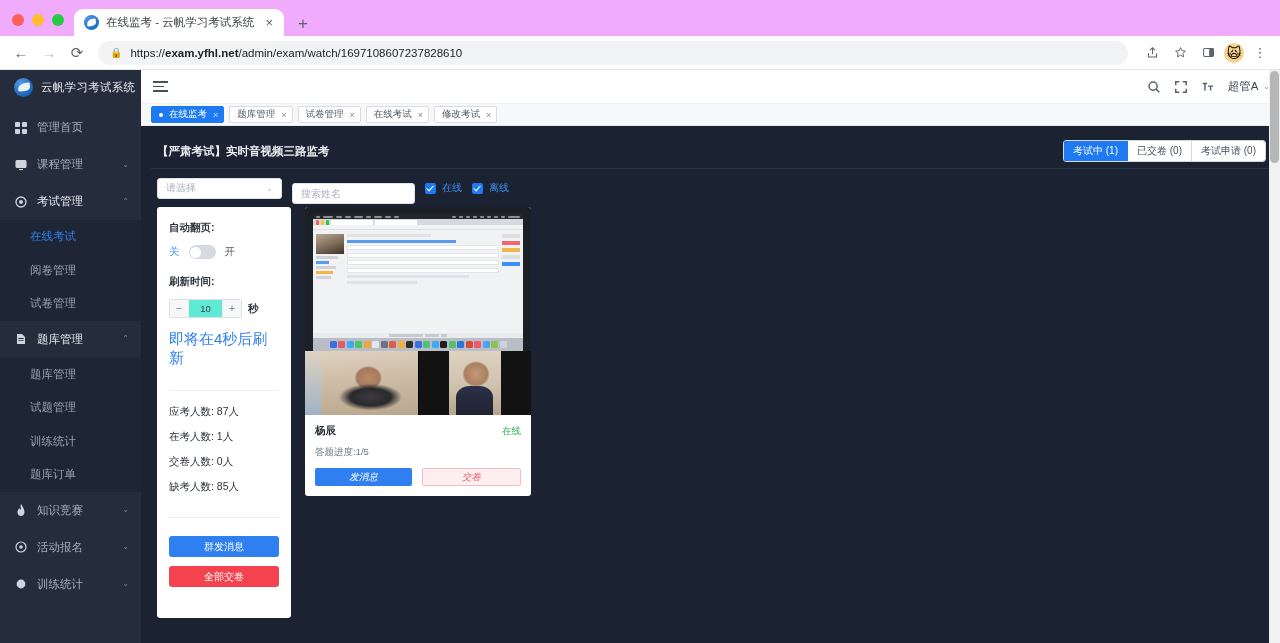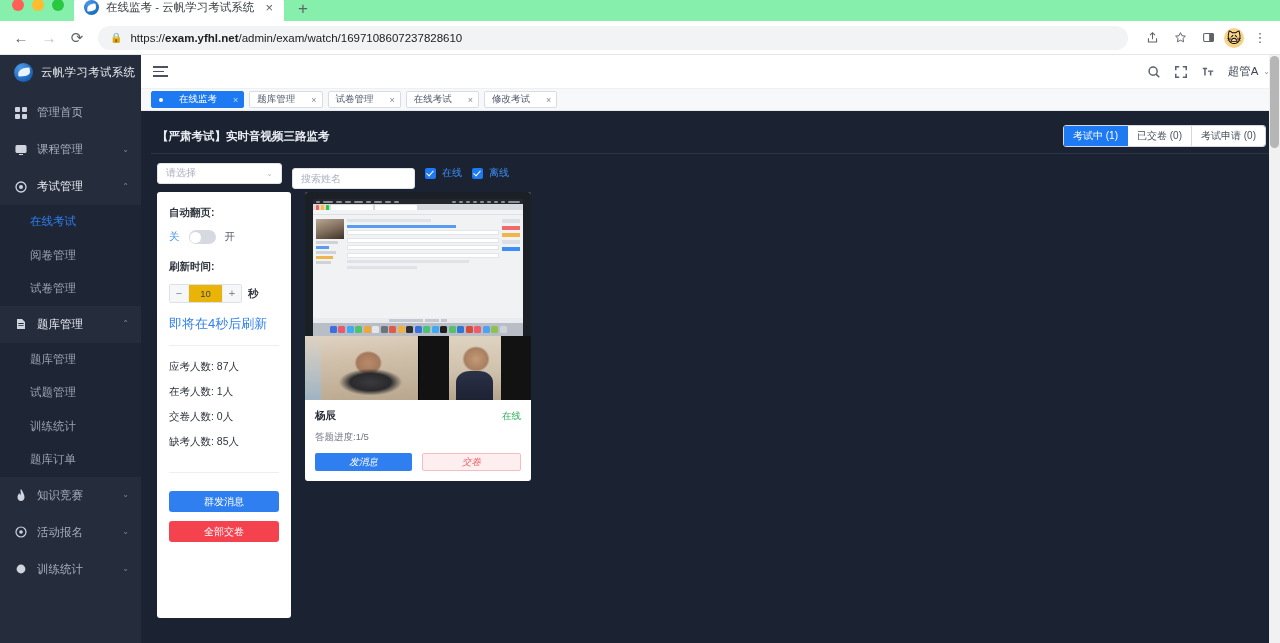--- a/index.html
+++ b/index.html
@@ -6,21 +6,21 @@
   html, body {
     width: 1280px; height: 643px;
     font-family: "Liberation Sans", "DejaVu Sans", sans-serif;
     overflow: hidden; background: #fff;
   }
 
   
   .browser { width: 1280px; height: 643px; display: flex; flex-direction: column; }
 
   .tabstrip {
-    height: 21px; background: #86efac; display: flex; align-items: flex-end;
+    height: 36px; background: #f0abfc; display: flex; align-items: flex-end;
     padding-left: 10px; flex: none; position: relative;
   }
   .traffic { display: flex; align-items: center; gap: 8px; height: 32px; padding: 0 10px 0 2px; }
   .tl { width: 12px; height: 12px; border-radius: 50%; }
   .tl.red { background: #ff5f57; }
   .tl.yellow { background: #febc2e; }
   .tl.green { background: #28c840; }
 
   .tab {
     height: 27px; background: #fff; border-radius: 9px 9px 0 0;
@@ -116,21 +116,21 @@
   .t-ic svg { width: 14px; height: 14px; display: block; fill: none; stroke: currentColor; stroke-width: 1.7; }
   .user { font-size: 11.5px; color: #3f4654; display: flex; align-items: center; gap: 5px; }
   .user .caret2 { font-size: 8px; color: #8d94a3; }
 
   .tabbar {
     height: 22px; background: #f7f8fa; display: flex; align-items: center;
     gap: 5px; padding: 0 10px; flex: none; border-bottom: 1px solid #e8eaee;
   }
   .ptab {
     height: 17px; border: 1px solid #d9dde3; background: #fff; border-radius: 2px;
-    display: flex; align-items: center; gap: 16px; padding: 0 5px 0 7px;
+    display: flex; align-items: center; gap: 6px; padding: 0 5px 0 7px;
     font-size: 9.5px; color: #4c5666; white-space: nowrap;
   }
   .ptab.active { background: #1d7af3; border-color: #1d7af3; color: #fff; }
   .dot { width: 4px; height: 4px; border-radius: 50%; background: #fff; flex: none; }
   .ptab .x { font-size: 9px; opacity: .7; }
 
   
   .content { flex: 1; background: #1b2231; padding: 8px 10px 0 10px; overflow: hidden; }
   .panel { background: #1b2231; height: 100%; display: flex; flex-direction: column; }
 
@@ -180,24 +180,24 @@
   .switch {
     width: 27px; height: 14px; border-radius: 8px; background: #d6dae0; position: relative; flex: none;
   }
   .switch i { position: absolute; left: 1.5px; top: 1.5px; width: 11px; height: 11px;
               border-radius: 50%; background: #fff; display: block; }
   .stepper { display: flex; align-items: center; gap: 6px; margin-bottom: 12px; }
   .step-box { display: flex; height: 19px; border: 1px solid #dde1e7; border-radius: 2px; overflow: hidden; }
   .step-btn { width: 18px; display: flex; align-items: center; justify-content: center;
               background: #f6f7f9; color: #7f8793; font-size: 11px; line-height: 1; }
   .step-val { width: 35px; display: flex; align-items: center; justify-content: center;
-              font-size: 9.5px; color: #3e444d; background: #eab308;
+              font-size: 9.5px; color: #3e444d; background: #5eead4;
               border-left: 1px solid #eceef2; border-right: 1px solid #eceef2; }
   .unit { font-size: 10.5px; color: #30363f; font-weight: 700; }
-  .hint { font-size: 13px; color: #2f7ff0; margin-bottom: 12px; }
+  .hint { font-size: 15px; color: #2f7ff0; margin-bottom: 22px; }
   .hr { height: 1px; background: #eceef1; margin: 0 0 14px 0; }
   .stat { font-size: 10.5px; color: #2e343d; margin-bottom: 11px; }
   .hr2 { height: 1px; background: #eceef1; margin: 12px 0 18px 0; }
   .btn { height: 21px; border-radius: 3px; display: flex; align-items: center;
          justify-content: center; font-size: 10px; color: #fff; margin-bottom: 9px; }
   .btn.blue { background: #2f7ff0; }
   .btn.red { background: #f5424f; }
 
   
   .grid { flex: 1; display: flex; flex-wrap: wrap; gap: 12px; align-content: flex-start; overflow: hidden; }

